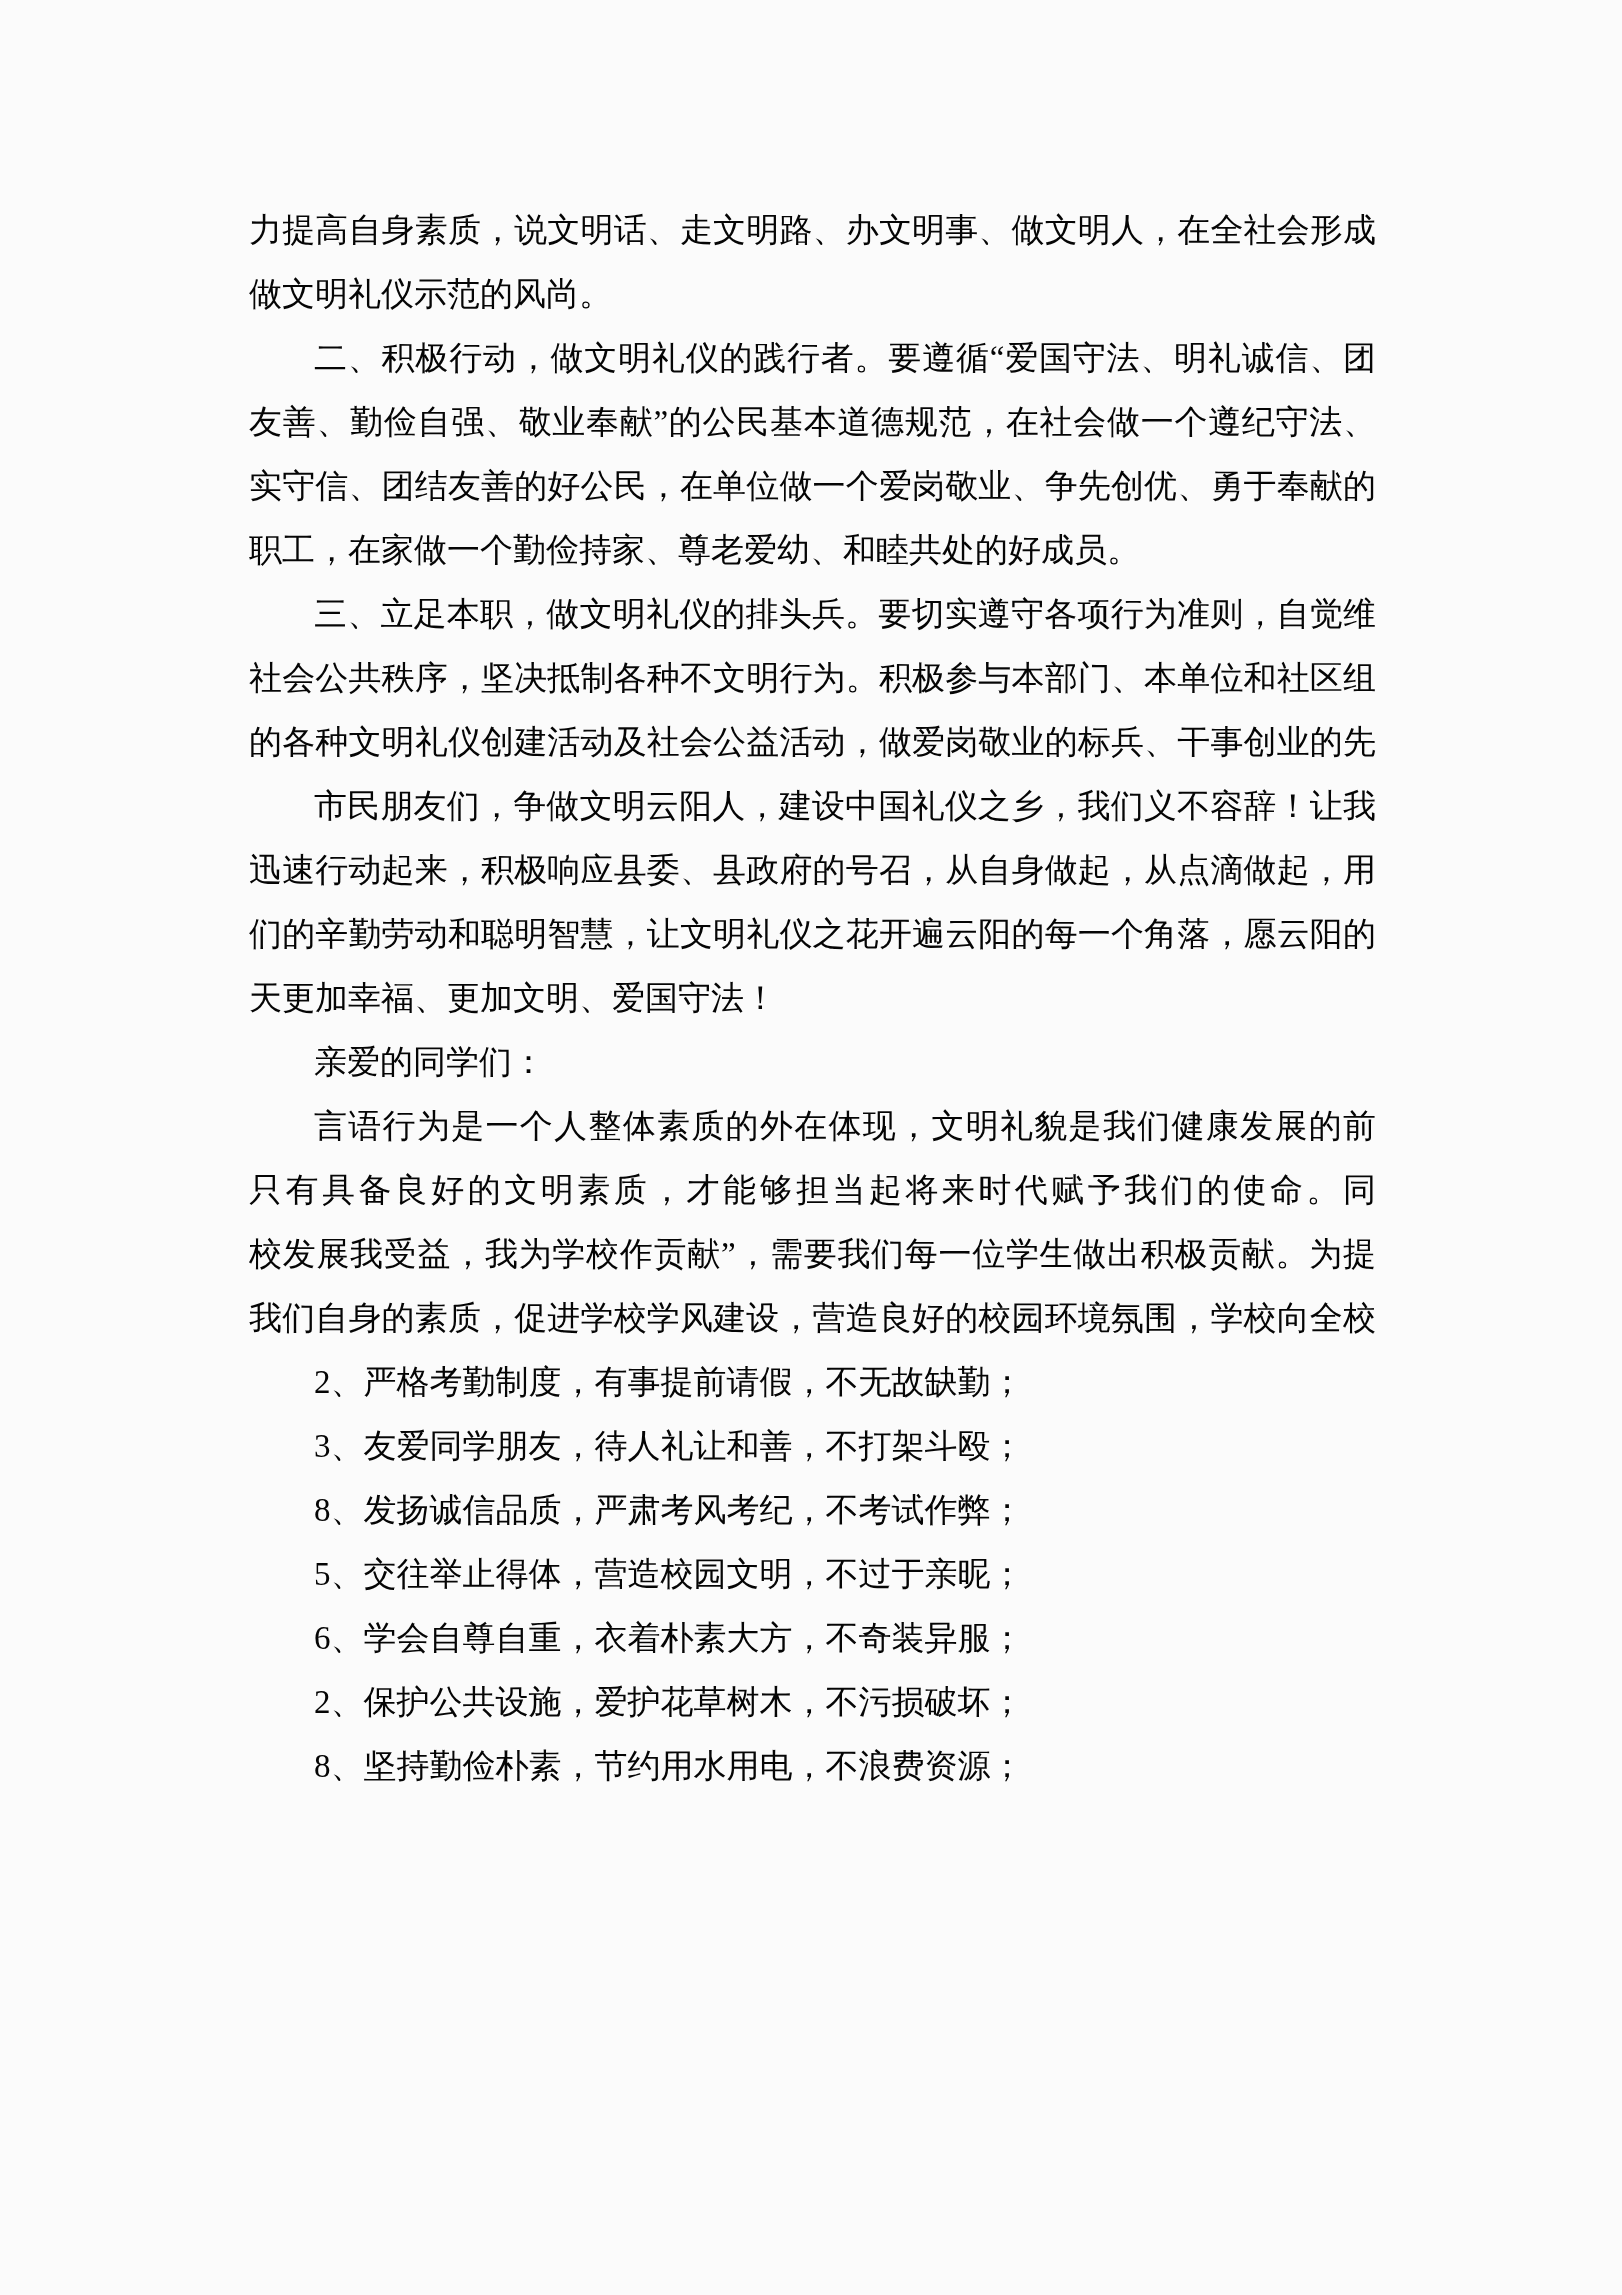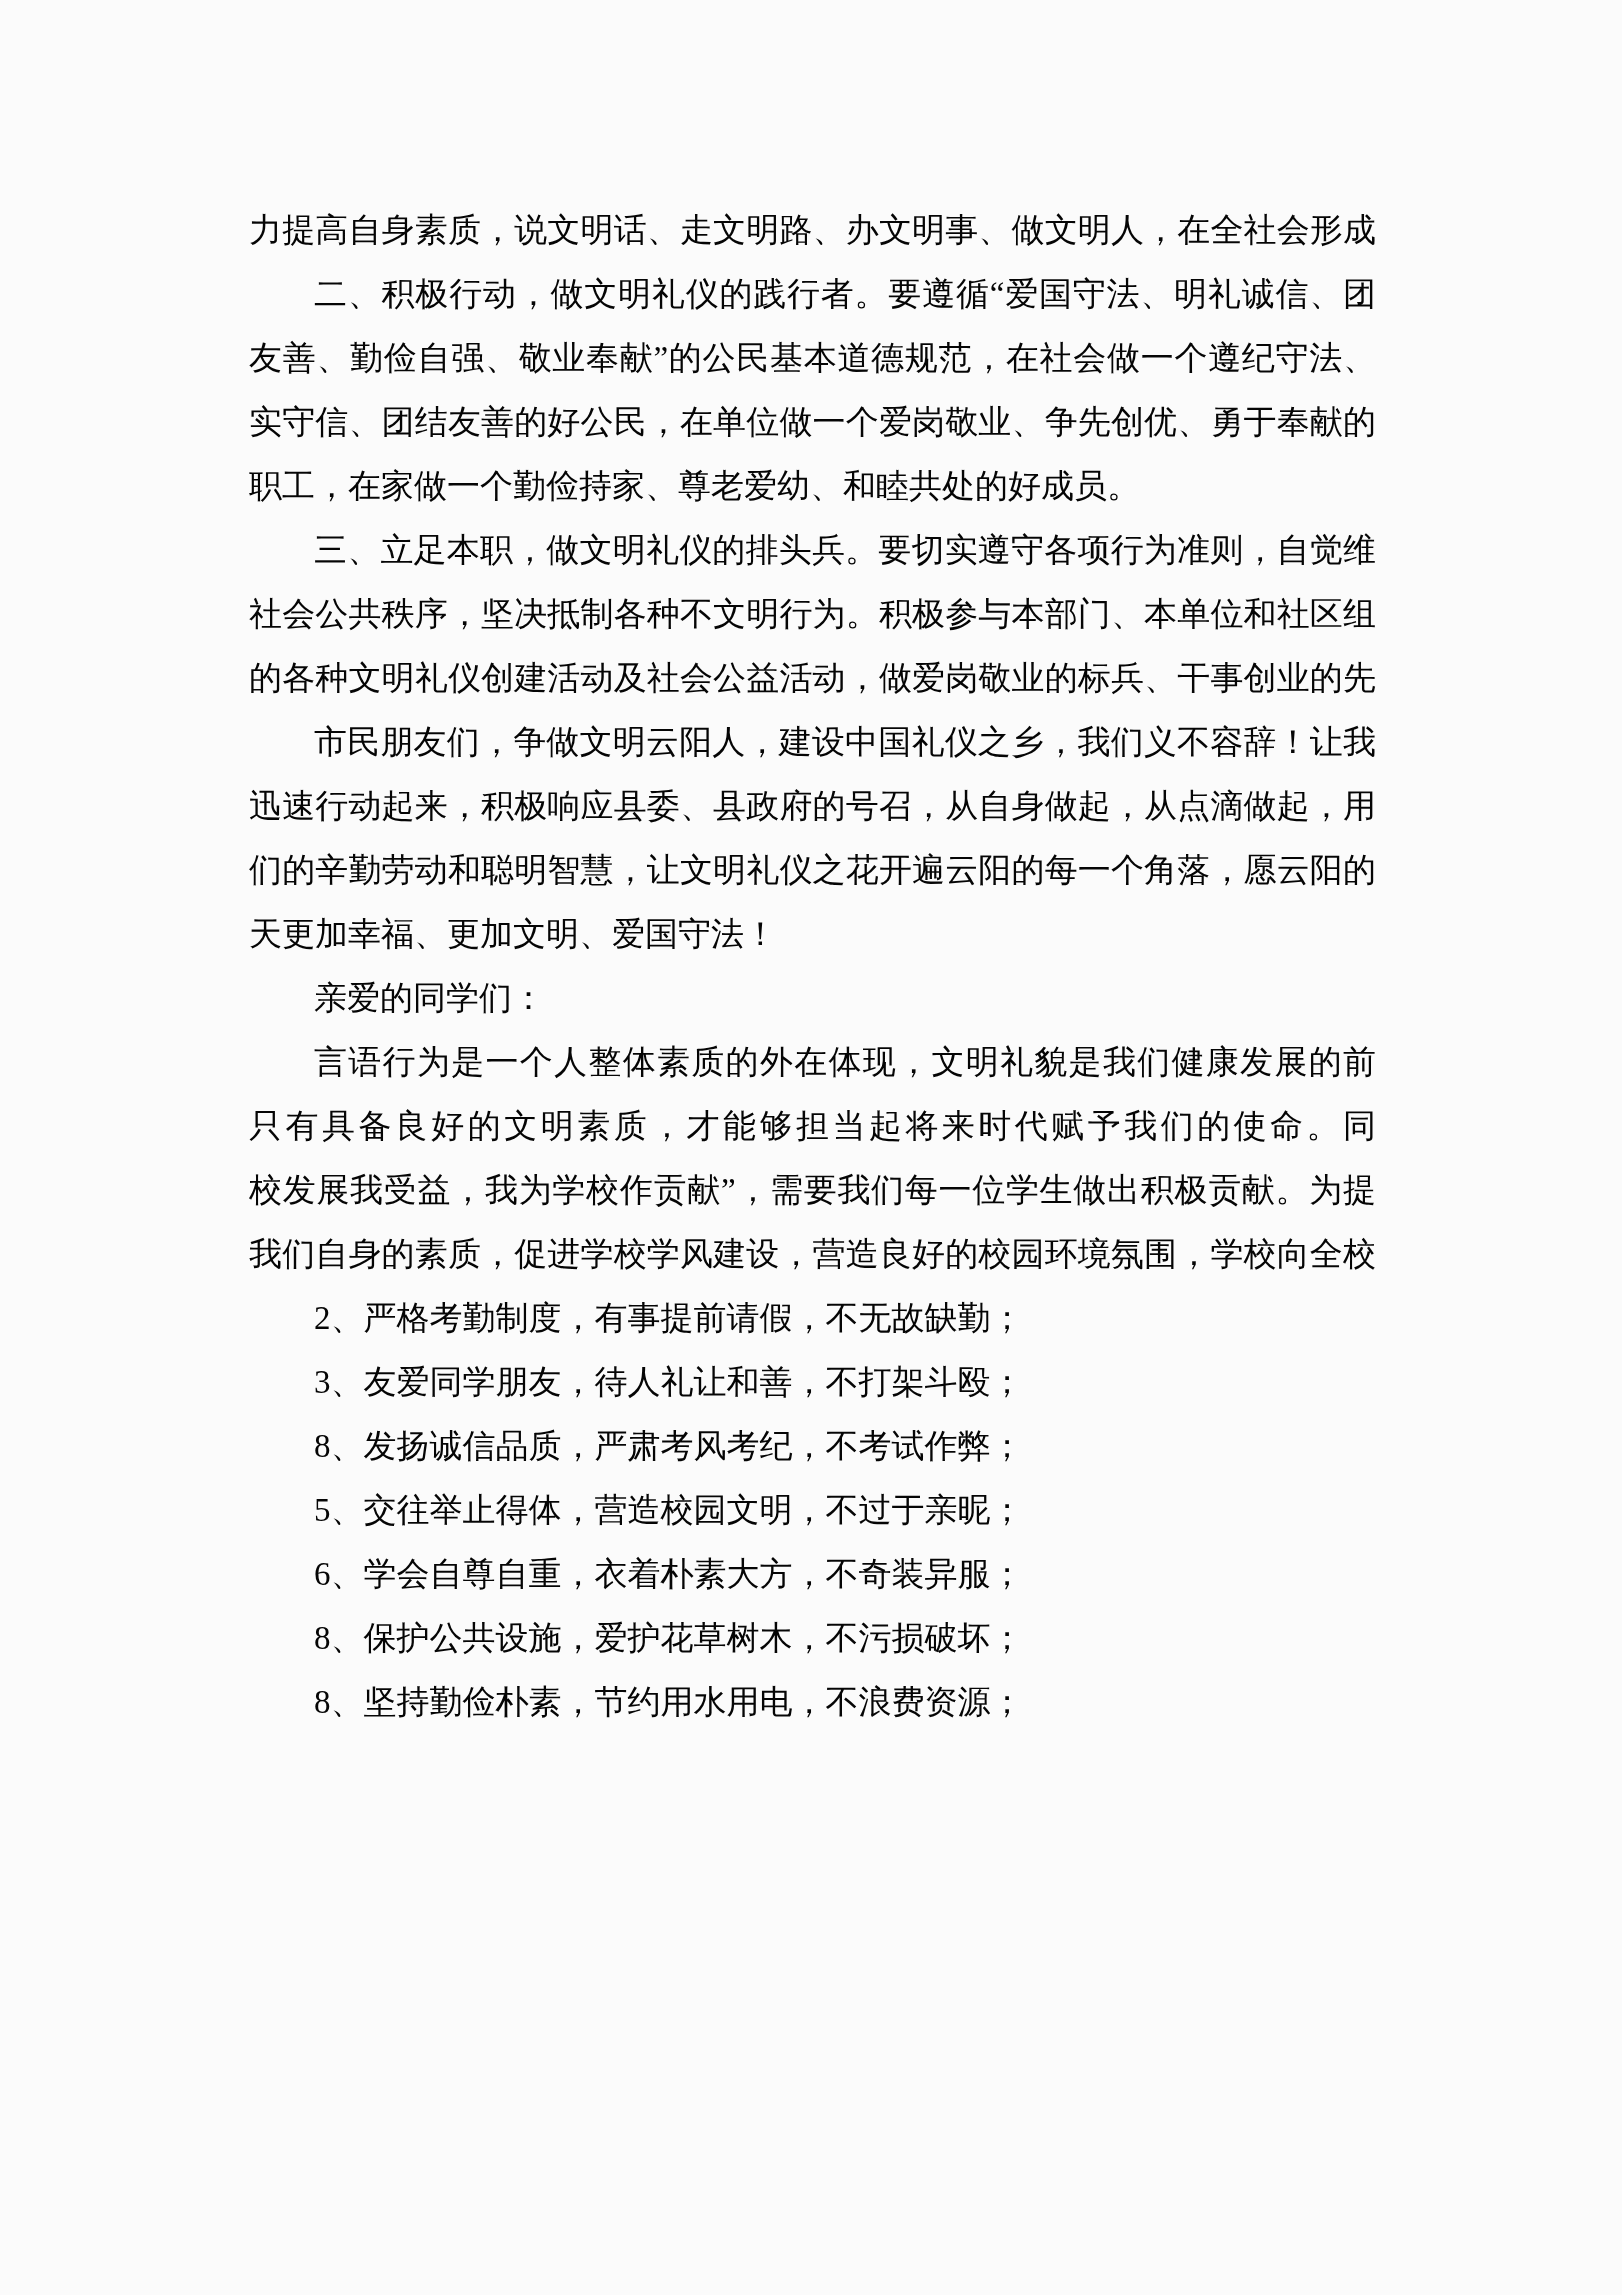--- a/index.html
+++ b/index.html
@@ -46,20 +46,21 @@
   .line.indent {
     padding-left: 65px;
   }
 </style>
 </head>
 <body>
 
 <div class="page" style="background: rgb(251, 251, 251);">
   <div class="doc-body" style="color: rgb(5, 5, 5);">
       <div class="line fill">力提高自身素质，说文明话、走文明路、办文明事、做文明人，在全社会形成争</div>
+      <div class="line">做文明礼仪示范的风尚。</div>
       <div class="line indent fill">二、积极行动，做文明礼仪的践行者。要遵循“爱国守法、明礼诚信、团结</div>
       <div class="line fill">友善、勤俭自强、敬业奉献”的公民基本道德规范，在社会做一个遵纪守法、诚</div>
       <div class="line fill">实守信、团结友善的好公民，在单位做一个爱岗敬业、争先创优、勇于奉献的好</div>
       <div class="line">职工，在家做一个勤俭持家、尊老爱幼、和睦共处的好成员。</div>
       <div class="line indent fill">三、立足本职，做文明礼仪的排头兵。要切实遵守各项行为准则，自觉维护</div>
       <div class="line fill">社会公共秩序，坚决抵制各种不文明行为。积极参与本部门、本单位和社区组织</div>
       <div class="line fill">的各种文明礼仪创建活动及社会公益活动，做爱岗敬业的标兵、干事创业的先锋、</div>
       <div class="line indent fill">市民朋友们，争做文明云阳人，建设中国礼仪之乡，我们义不容辞！让我们</div>
       <div class="line fill">迅速行动起来，积极响应县委、县政府的号召，从自身做起，从点滴做起，用我</div>
       <div class="line fill">们的辛勤劳动和聪明智慧，让文明礼仪之花开遍云阳的每一个角落，愿云阳的明</div>
@@ -67,17 +68,17 @@
       <div class="line indent">亲爱的同学们：</div>
       <div class="line indent fill">言语行为是一个人整体素质的外在体现，文明礼貌是我们健康发展的前提，</div>
       <div class="line fill">只有具备良好的文明素质，才能够担当起将来时代赋予我们的使命。同时，“学</div>
       <div class="line fill">校发展我受益，我为学校作贡献”，需要我们每一位学生做出积极贡献。为提高</div>
       <div class="line fill">我们自身的素质，促进学校学风建设，营造良好的校园环境氛围，学校向全校同</div>
       <div class="line indent">2、严格考勤制度，有事提前请假，不无故缺勤；</div>
       <div class="line indent">3、友爱同学朋友，待人礼让和善，不打架斗殴；</div>
       <div class="line indent">8、发扬诚信品质，严肃考风考纪，不考试作弊；</div>
       <div class="line indent">5、交往举止得体，营造校园文明，不过于亲昵；</div>
       <div class="line indent">6、学会自尊自重，衣着朴素大方，不奇装异服；</div>
-      <div class="line indent">8、保护公共设施，爱护花草树木，不污损破坏；</div>
+      <div class="line indent">2、保护公共设施，爱护花草树木，不污损破坏；</div>
       <div class="line indent">8、坚持勤俭朴素，节约用水用电，不浪费资源；</div>
     </div>
 </div>
 
 
 </body></html>

